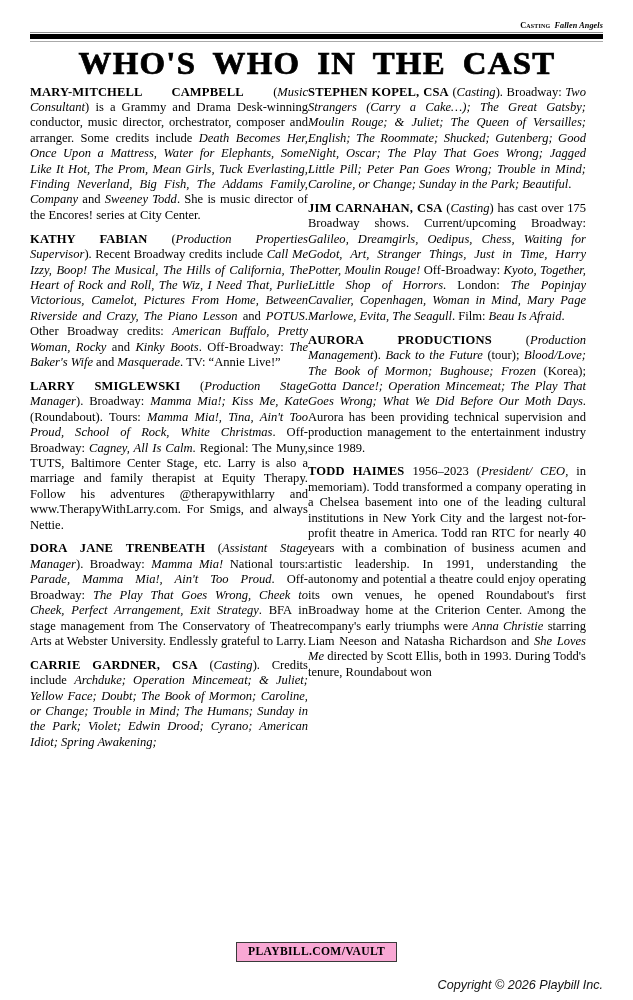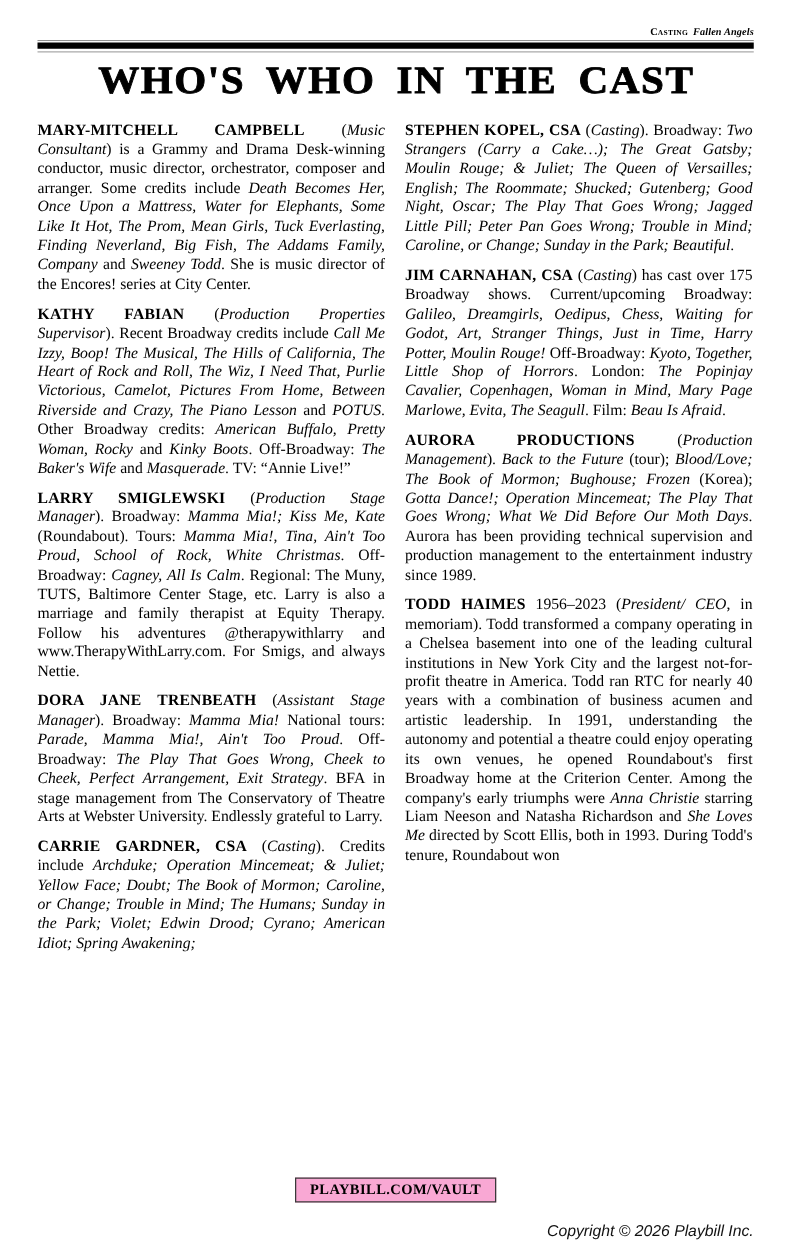--- a/index.html
+++ b/index.html
@@ -68,40 +68,39 @@
   .rule-thin2 {
     height: 1px;
     background: #aaaaaa;
     margin-top: 2px;
   }
 
   
   .masthead {
     text-align: center;
     margin-top: 6px;
-    margin-bottom: 17px;
+    margin-bottom: 5px;
   }
   .masthead-title {
     font-family: "Liberation Serif", "DejaVu Serif", serif;
     font-weight: bold;
     font-size: 31px;
     line-height: 1.02;
     letter-spacing: 1.2px;
     word-spacing: 7px;
     transform: scaleX(1.06);
     transform-origin: center;
     display: inline-block;
     white-space: nowrap;
     -webkit-text-stroke: 0.7px #000;
   }
 
   
   .columns {
     display: flex;
-    gap: 16px;
     align-items: flex-start;
   }
   .col {
     width: 278px;
     flex: 0 0 278px;
   }
   .bio {
     font-size: 12.55px;
     line-height: 15.4px;
     text-align: justify;

